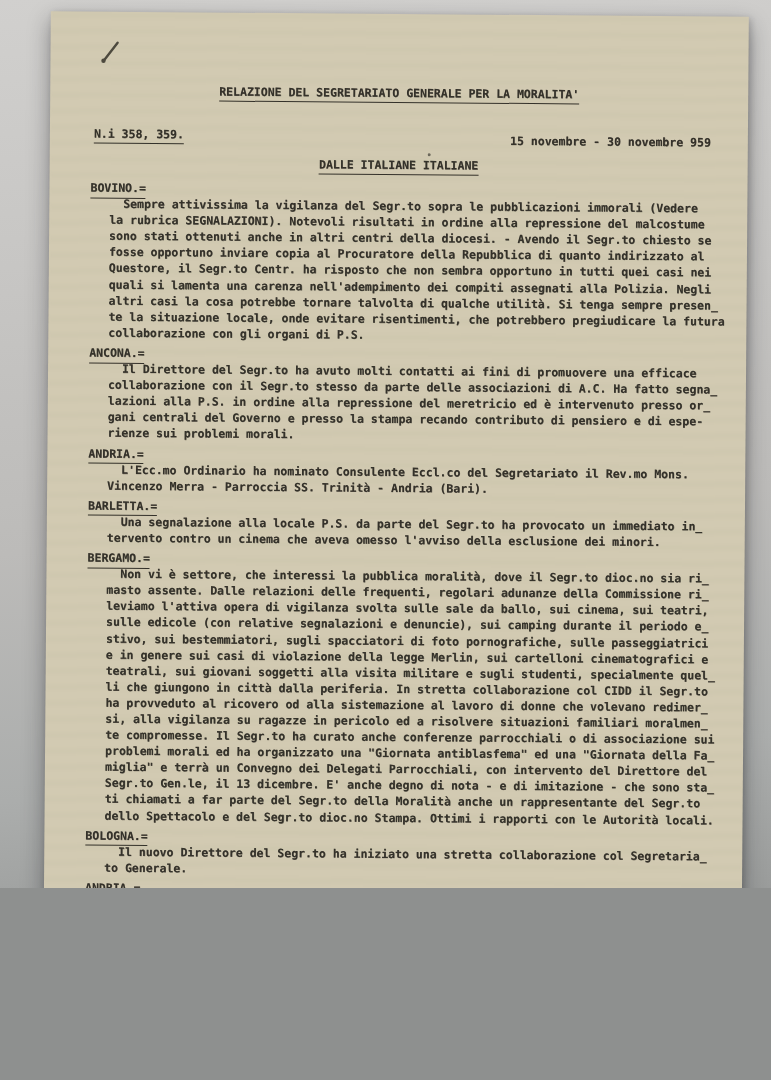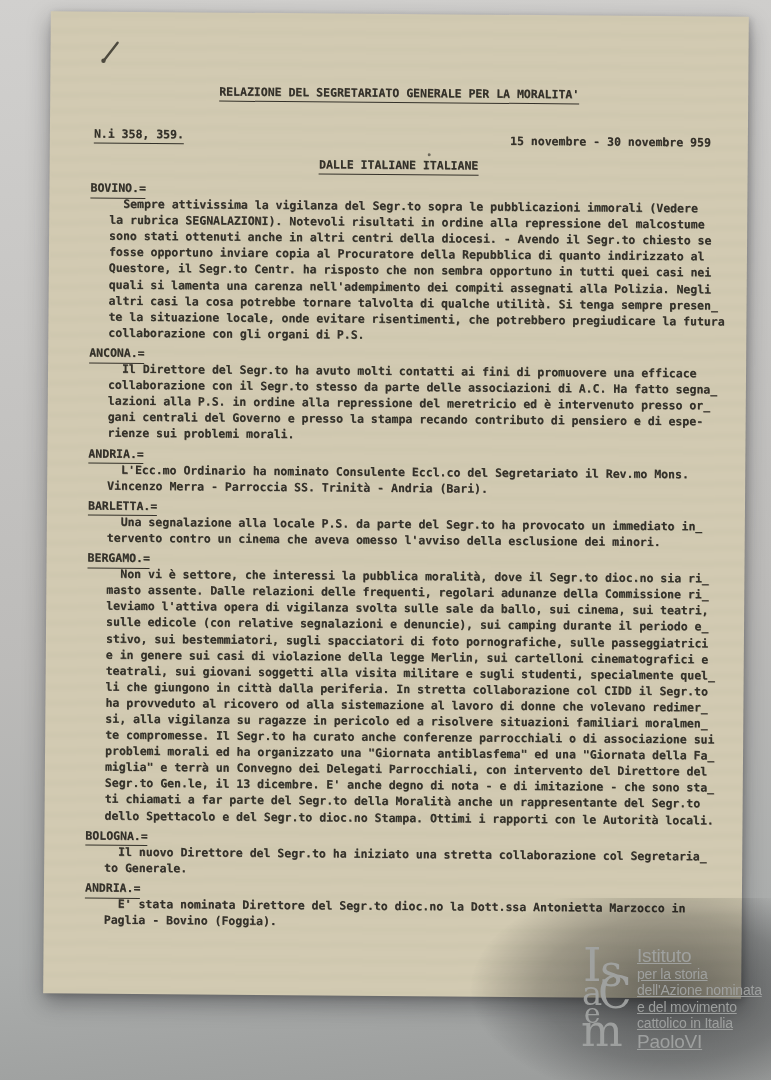--- a/index.html
+++ b/index.html
@@ -1,17 +1,17 @@
 <!DOCTYPE html>
 <html><head>
 <meta charset="utf-8">
 <style>
   html,body { margin:0; padding:0; background:#8e908f; }
   .scene {
-    position:relative; width:771px; height:1080px; overflow:hidden;
+    position:relative; width:771px; height:888px; overflow:hidden;
     background: linear-gradient(175deg, #d1d0ce 0%, #c7c6c4 28%, #bcbbb9 58%, #abadac 84%, #9a9c9b 100%);
     font-family:"DejaVu Sans Mono", monospace;
   }
   .paper {
     position:absolute; left:47px; top:14px; width:698px; height:982px;
     transform:rotate(0.45deg); transform-origin:50% 50%; z-index:1;
     background:
       radial-gradient(ellipse at 88% 97%, rgba(110,96,60,0.22), rgba(0,0,0,0) 55%),
       radial-gradient(ellipse at 50% 10%, rgba(255,255,250,0.10), rgba(0,0,0,0) 60%),
       linear-gradient(168deg, #d7cfb8 0%, #d3cbb3 45%, #cfc7ae 72%, #c2ba a 100%);

